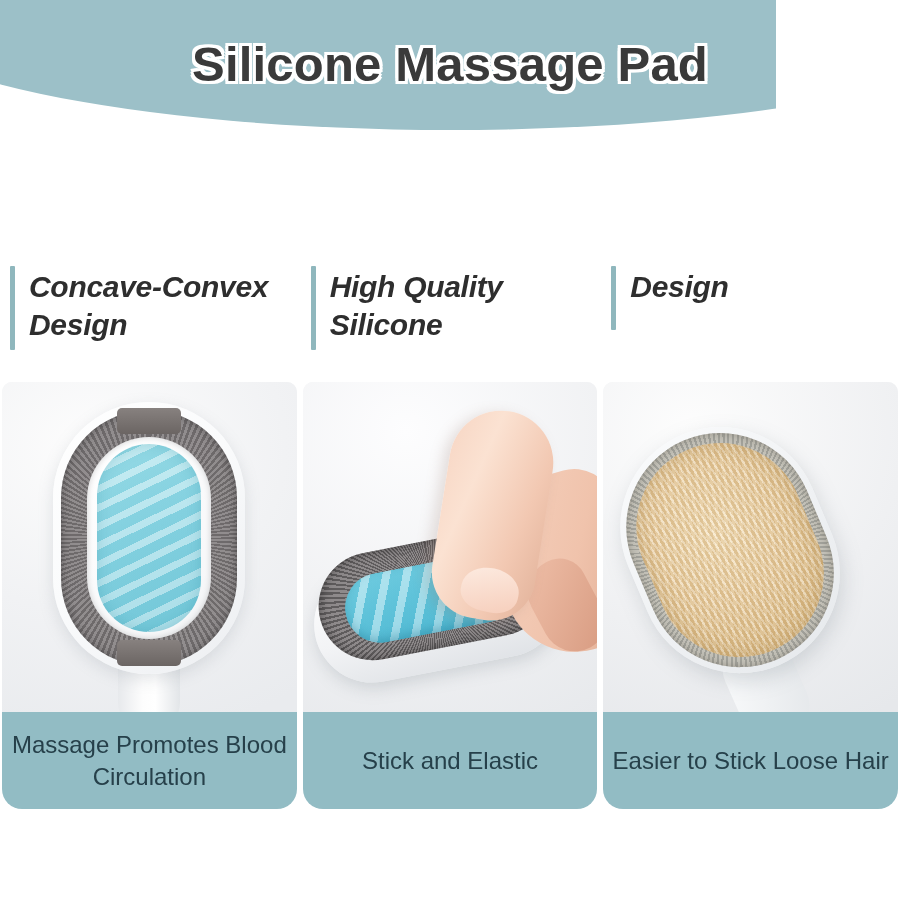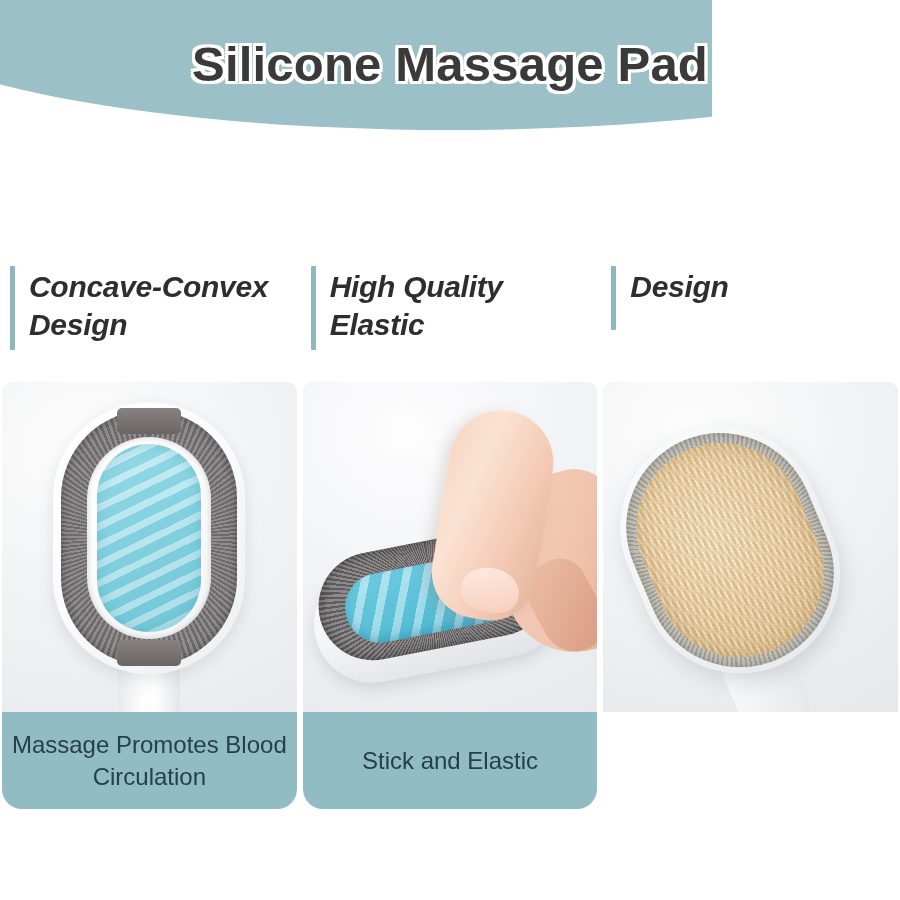--- a/index.html
+++ b/index.html
@@ -14,21 +14,21 @@
     font-family: "Liberation Sans", sans-serif;
     overflow: hidden;
     position: relative;
   }
 
   
   .banner-wrap {
     position: absolute;
     top: 0;
     left: 0;
-    width: 712px;
+    width: 776px;
     height: 150px;
     overflow: hidden;
   }
   .banner-ellipse {
     position: absolute;
     left: -130px;
     top: -118px;
     width: 1160px;
     height: 248px;
     background: #9cc0c8;
@@ -409,21 +409,21 @@
         <div class="clip1a"></div>
         <div class="clip1b"></div>
       </div>
     </div>
     <div class="caption">Massage Promotes Blood Circulation</div>
   </div>
 
   <div class="col">
     <div class="head-block">
       <div class="head-bar tall"></div>
-      <div class="head-text">High Quality Elastic</div>
+      <div class="head-text">High Quality Silicone</div>
     </div>
     <div class="panel">
       <div class="panel-inner">
         <div class="bg2"></div>
         <div class="handle2"></div>
         <div class="brush2">
           <div class="brush2-base"></div>
           <div class="brush2-ring"></div>
           <div class="brush2-pad"></div>
         </div>
@@ -445,15 +445,16 @@
       <div class="panel-inner">
         <div class="bg3"></div>
         <div class="handle3"></div>
         <div class="brush3">
           <div class="brush3-base"></div>
           <div class="brush3-rim"></div>
           <div class="hair3"></div>
         </div>
       </div>
     </div>
+    <div class="caption">Easier to Stick Loose Hair</div>
   </div>
 
 </div>
 
 </body></html>

